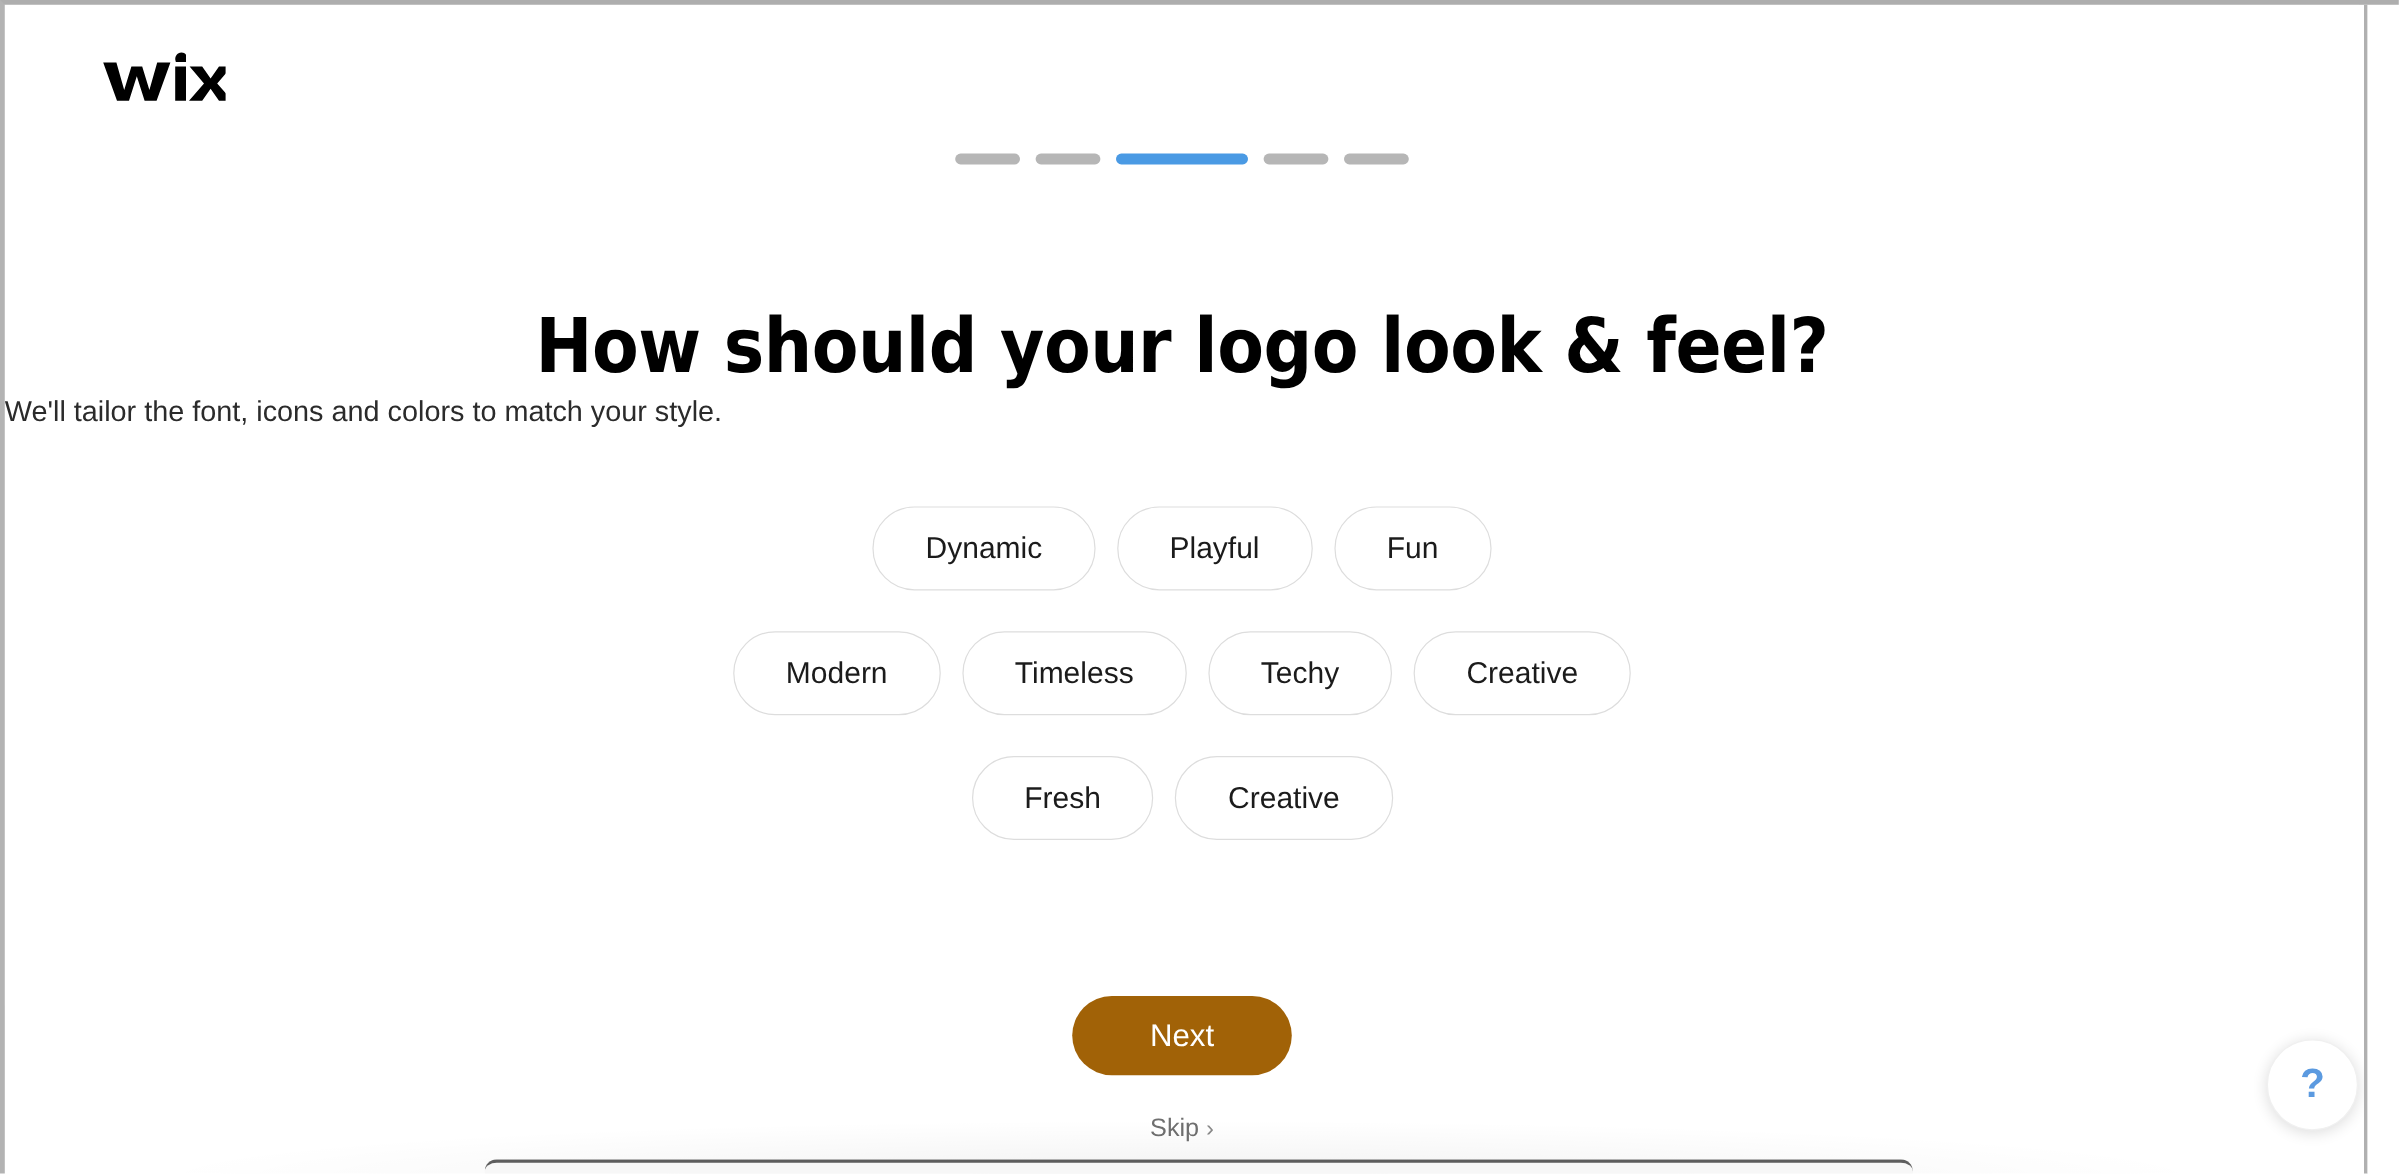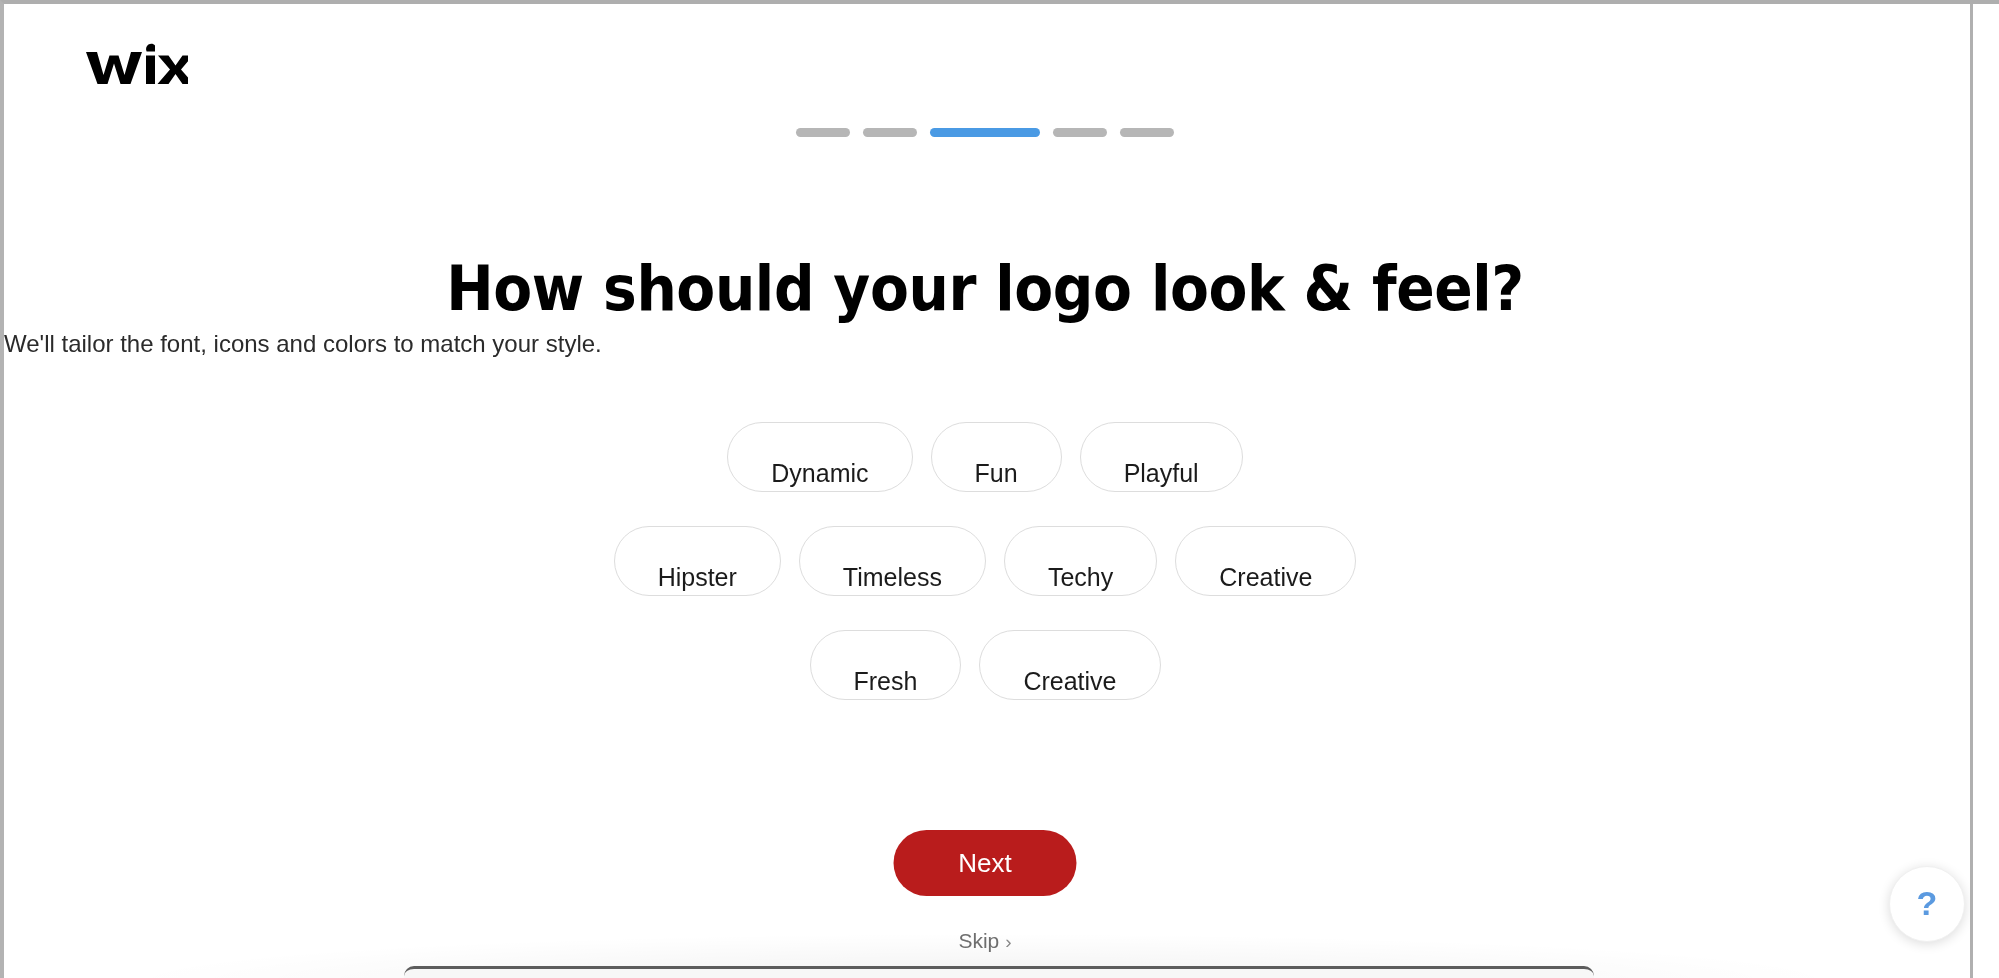--- a/index.html
+++ b/index.html
@@ -125,21 +125,21 @@
   .chip-row {
     display: flex;
     justify-content: center;
     align-items: center;
     gap: 18px;
     margin-bottom: 34px;
   }
   .chip {
     min-width: 86px;
     height: 70px;
-    padding: 16px 43px;
+    padding: 0 43px;
     box-sizing: border-box;
     border: 1px solid #dddddd;
     border-radius: 40px;
     background: #ffffff;
     color: #1b1b1b;
     font-size: 25px;
     line-height: 68px;
     text-align: center;
     white-space: nowrap;
     cursor: pointer;
@@ -149,21 +149,21 @@
   
   .next-button {
     position: absolute;
     top: 826px;
     left: 50%;
     transform: translateX(-50%);
     width: 183px;
     height: 66px;
     border: none;
     border-radius: 36px;
-    background: #b91c1c;
+    background: #a16207;
     color: #ffffff;
     font-family: "Liberation Sans", sans-serif;
     font-size: 26px;
     line-height: 66px;
     padding: 0;
     cursor: pointer;
   }
 
   .skip-link {
     position: absolute;
@@ -249,26 +249,26 @@
       <div class="step"></div>
     </div>
 
     <h1 class="headline">How should your logo look &amp; feel?</h1>
     <p class="subhead">We'll tailor the font, icons and colors to match your style.</p>
 
     <div class="chips">
 
       <div class="chip-row">
         <div class="chip">Dynamic</div>
+        <div class="chip">Playful</div>
         <div class="chip">Fun</div>
-        <div class="chip">Playful</div>
       </div>
 
       <div class="chip-row">
-        <div class="chip">Hipster</div>
+        <div class="chip">Modern</div>
         <div class="chip">Timeless</div>
         <div class="chip">Techy</div>
         <div class="chip">Creative</div>
       </div>
 
       <div class="chip-row">
         <div class="chip">Fresh</div>
         <div class="chip">Creative</div>
       </div>
 

